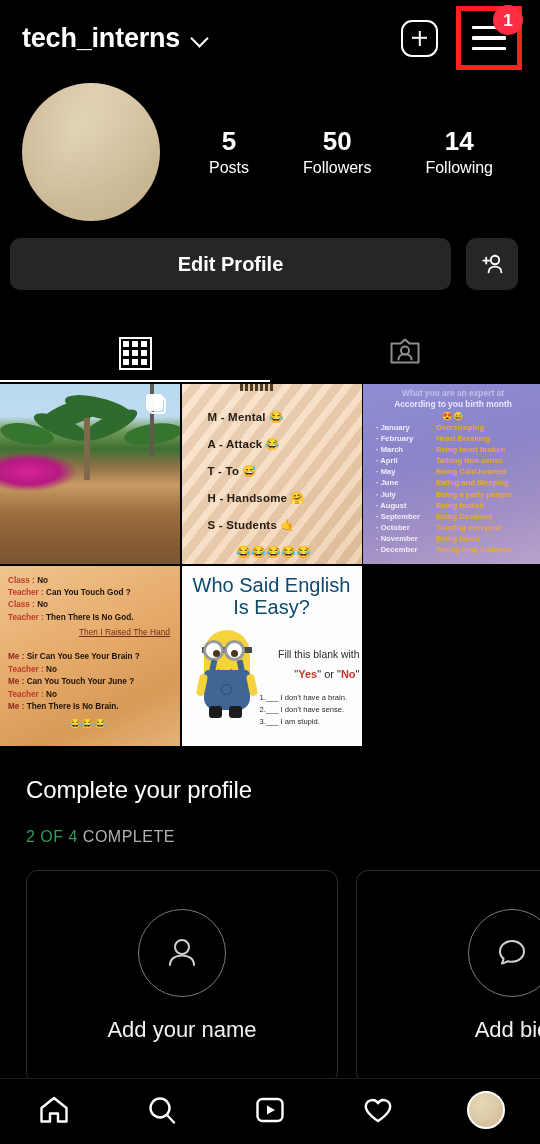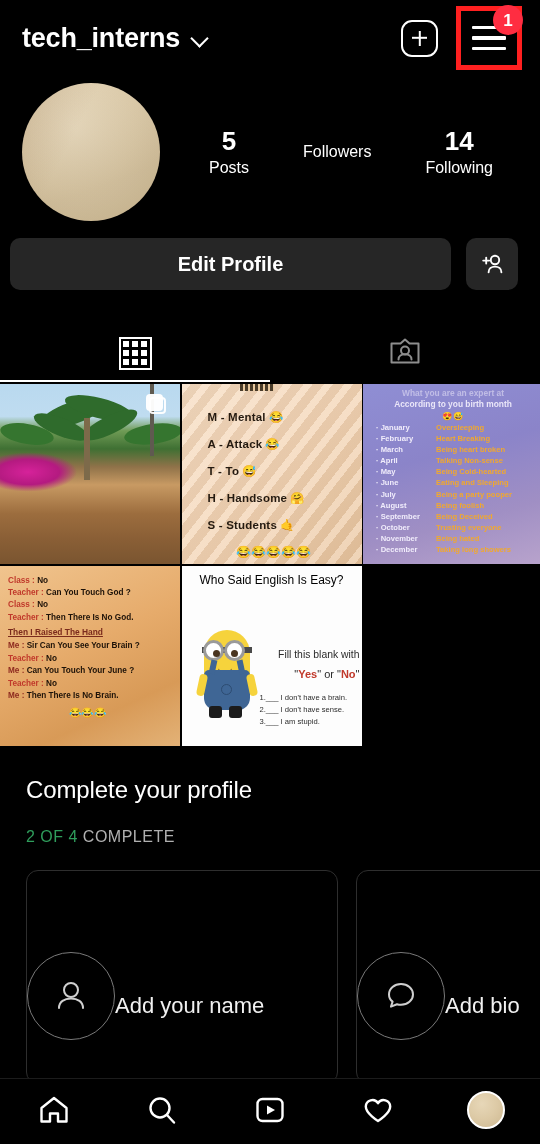--- a/index.html
+++ b/index.html
@@ -170,28 +170,28 @@
   .p-month .v { color:#f0a830; font-weight:700; }
 
   
   .p-joke {
     background:linear-gradient(155deg,#f0c48e 0%, #e6ab6b 45%, #d89a57 75%, #e3b277 100%);
     padding:9px 0 0 8px;
   }
   .p-joke .ln { font-size:8.2px; font-weight:700; line-height:1.52; color:#1d1208; }
   .p-joke .who-a { color:#c0392b; }
   .p-joke .who-b { color:#8e2b20; }
-  .p-joke .raise { text-align:left; font-size:8.4px; font-weight:700; color:#7a2a1c;
-    text-decoration:underline; margin:3px 0 3px 0; padding-right:10px; }
+  .p-joke .raise { text-align:right; font-size:8.4px; font-weight:400; color:#7a2a1c;
+    text-decoration:underline; margin:3px 0 14px 0; padding-right:10px; }
   .p-joke .emo { text-align:center; font-size:10px; margin-top:4px; padding-right:12px; }
 
   
   .p-minion { background:#fdfdfd; }
   .p-minion .title {
-    text-align:center; font-size:12px; font-weight:400; color:#000000;
+    text-align:center; font-size:20px; font-weight:400; color:#0c4a6e;
     line-height:1.14; padding:8px 8px 0 8px; font-family:"Liberation Sans", sans-serif;
   }
   .minion-body { position:absolute; left:14px; top:64px; width:62px; height:102px; }
   .minion-body .torso {
     position:absolute; left:8px; top:0; width:46px; height:74px;
     background:#f6d33c; border-radius:23px 23px 18px 18px;
   }
   .minion-body .overall {
     position:absolute; left:8px; top:40px; width:46px; height:40px;
     background:#3f6695; border-radius:5px 5px 12px 12px;
@@ -249,21 +249,21 @@
   .complete-section { padding:30px 0 0 26px; }
   .complete-title { font-size:24px; font-weight:400; color:#fff; letter-spacing:-0.1px; }
   .complete-sub { margin-top:24px; font-size:16px; letter-spacing:0.5px; }
   .complete-sub .done { color:#2f9e5c; font-weight:400; }
   .complete-sub .rest { color:#b0b0b0; }
 
   .cards { display:flex; gap:18px; padding:24px 0 0 26px; }
   .card {
     width:312px; height:214px; flex:none;
     border:1px solid #2e2e2e; border-radius:12px;
-    display:flex; flex-direction:row; align-items:center;
+    display:flex; flex-direction:column; align-items:center;
     padding-top:38px; background:#000;
     cursor:pointer;
   }
   .card-icon {
     width:88px; height:88px; border-radius:50%; border:1.6px solid #7a7a7a;
     display:flex; align-items:center; justify-content:center;
   }
   .card-label { margin-top:20px; font-size:22px; color:#f0f0f0; font-weight:400; white-space:nowrap; }
 
   
@@ -306,20 +306,21 @@
   </div>
 
   <div class="profile-row">
     <div class="avatar"></div>
     <div class="stats">
       <div class="stat">
         <div class="stat-num">5</div>
         <div class="stat-label">Posts</div>
       </div>
       <div class="stat">
+        <div class="stat-num">50</div>
         <div class="stat-label">Followers</div>
       </div>
       <div class="stat">
         <div class="stat-num">14</div>
         <div class="stat-label">Following</div>
       </div>
     </div>
   </div>
 
   <div class="btn-row">

